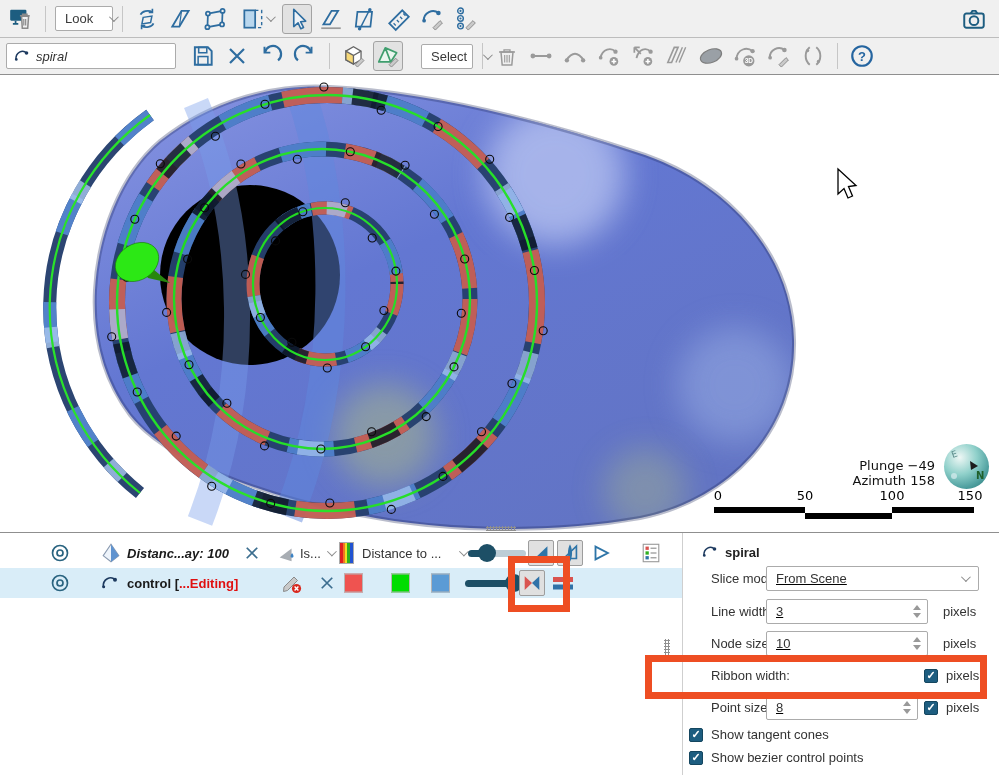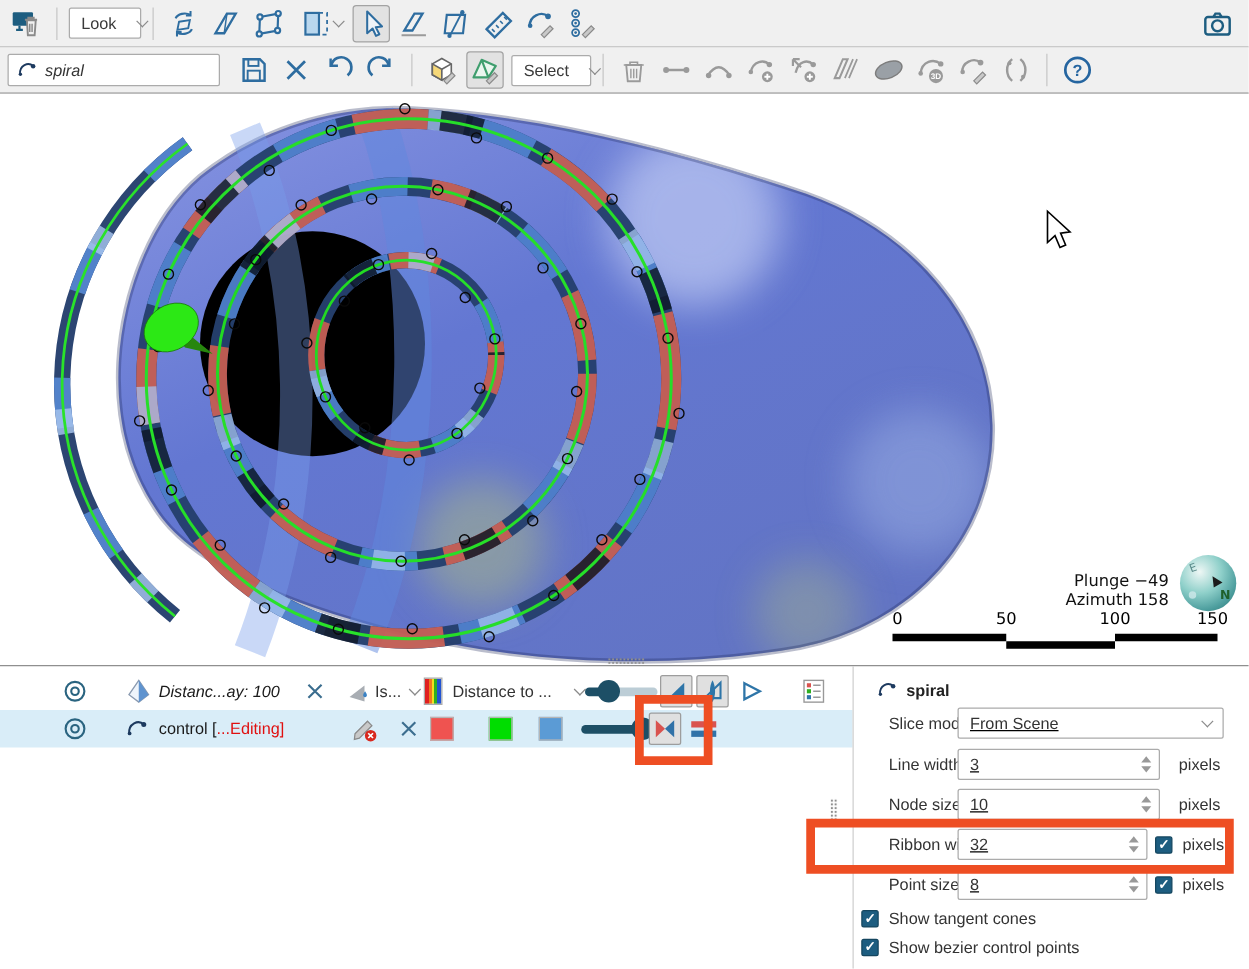--- a/index.html
+++ b/index.html
@@ -36,21 +36,21 @@
   #orient-ball { position:absolute; left:943px; top:368px; width:47px; height:47px; }
 
   
   #bottom { height:243px; border-top:1px solid #8f8f8f; display:flex; background:#fff; position:relative; }
   #layers { position:relative; width:682px; }
   #props { position:relative; flex:1; border-left:1px solid #cfcfcf; }
 
   .lrow { position:relative; height:30px; }
   .lrow.selected { background:#d9edf8; }
   .lrow .cell { position:absolute; top:50%; transform:translateY(-50%); display:flex; align-items:center; }
-  .rowname { font-size:13px; color:#1a1a1a; white-space:nowrap; }
+  .rowname { font-size:13px; color:#1a1a1a; white-space:nowrap;font-weight:bold; }
   .italic { font-style:italic; }
   .red { color:#e01010; }
   .swatch { width:19px; height:19px; border:1px solid #b5b5b5; }
   .rainbow { width:15px; height:22px; border:1px solid #aaa;
     background:linear-gradient(to right,#e02020 0 22%,#f07820 22% 40%,#efe020 40% 56%,#2fb020 56% 76%,#2153d2 76% 100%); }
   .minidrop { display:flex; align-items:center; gap:6px; font-size:13px; color:#333; }
 
   .slider { position:relative; height:18px; }
   .slider .track { position:absolute; top:6px; height:7px; border-radius:4px; }
   .slider .knob { position:absolute; top:0; width:18px; height:18px; border-radius:50%; background:#1d4f66; }
@@ -269,21 +269,21 @@
     </span>
   </div>
   <div class="tbtn pressed">
     <span>
       <svg width="26" height="26" viewBox="0 0 24 24">
         <path d="M3.5 17.5 L9.5 4.5 L14.5 17.5 Z M9.5 4.5 L20 9 L14.5 17.5" fill="#eaf6ef" stroke="#3f9e6e" stroke-width="1.6" stroke-linejoin="round"></path>
         <path d="M13 20 l6 -6 l2.2 2.2 L15.2 22.2 Z" fill="#c9c9c9" stroke="#8a8a8a" stroke-width="0.9"></path>
       </svg>
     </span>
   </div>
-  <div class="dropdown" style="width:64px; margin-left:2px">
+  <div class="dropdown" style="width:52px; margin-left:14px">
     <span>Select</span>
     <span class="chev"></span>
   </div>
   <div class="tsep"></div>
 
   <div class="tbtn">
     <span>
       <svg width="24" height="24" viewBox="0 0 24 24" stroke="#9a9a9a" fill="none" stroke-width="1.5">
         <path d="M6 8 h12 l-1.2 13 h-9.6 z"></path>
           <path d="M4 8 h16 M9 8 V5.8 h6 V8" stroke-width="1.3"></path>
@@ -714,27 +714,20 @@
         <span class="spin">
             <i class="up"></i>
             <i class="dn"></i>
           </span>
       </div>
       <span class="unit" style="left:260px">pixels</span>
     </div>
 
     <div class="prow" style="top:130px">
       <span class="plabel">Ribbon width:</span>
-      <div class="pctrl" style="left:83px; width:152px">
-        <span class="val">32</span>
-        <span class="spin">
-            <i class="up"></i>
-            <i class="dn"></i>
-          </span>
-      </div>
       <span class="cbrow" style="left:241px; top:5px">
         <span class="cb"></span>
         <span>pixels</span>
       </span>
     </div>
 
     <div class="prow" style="top:162px">
       <span class="plabel">Point size:</span>
       <div class="pctrl" style="left:83px; width:152px">
         <span class="val">8</span>

